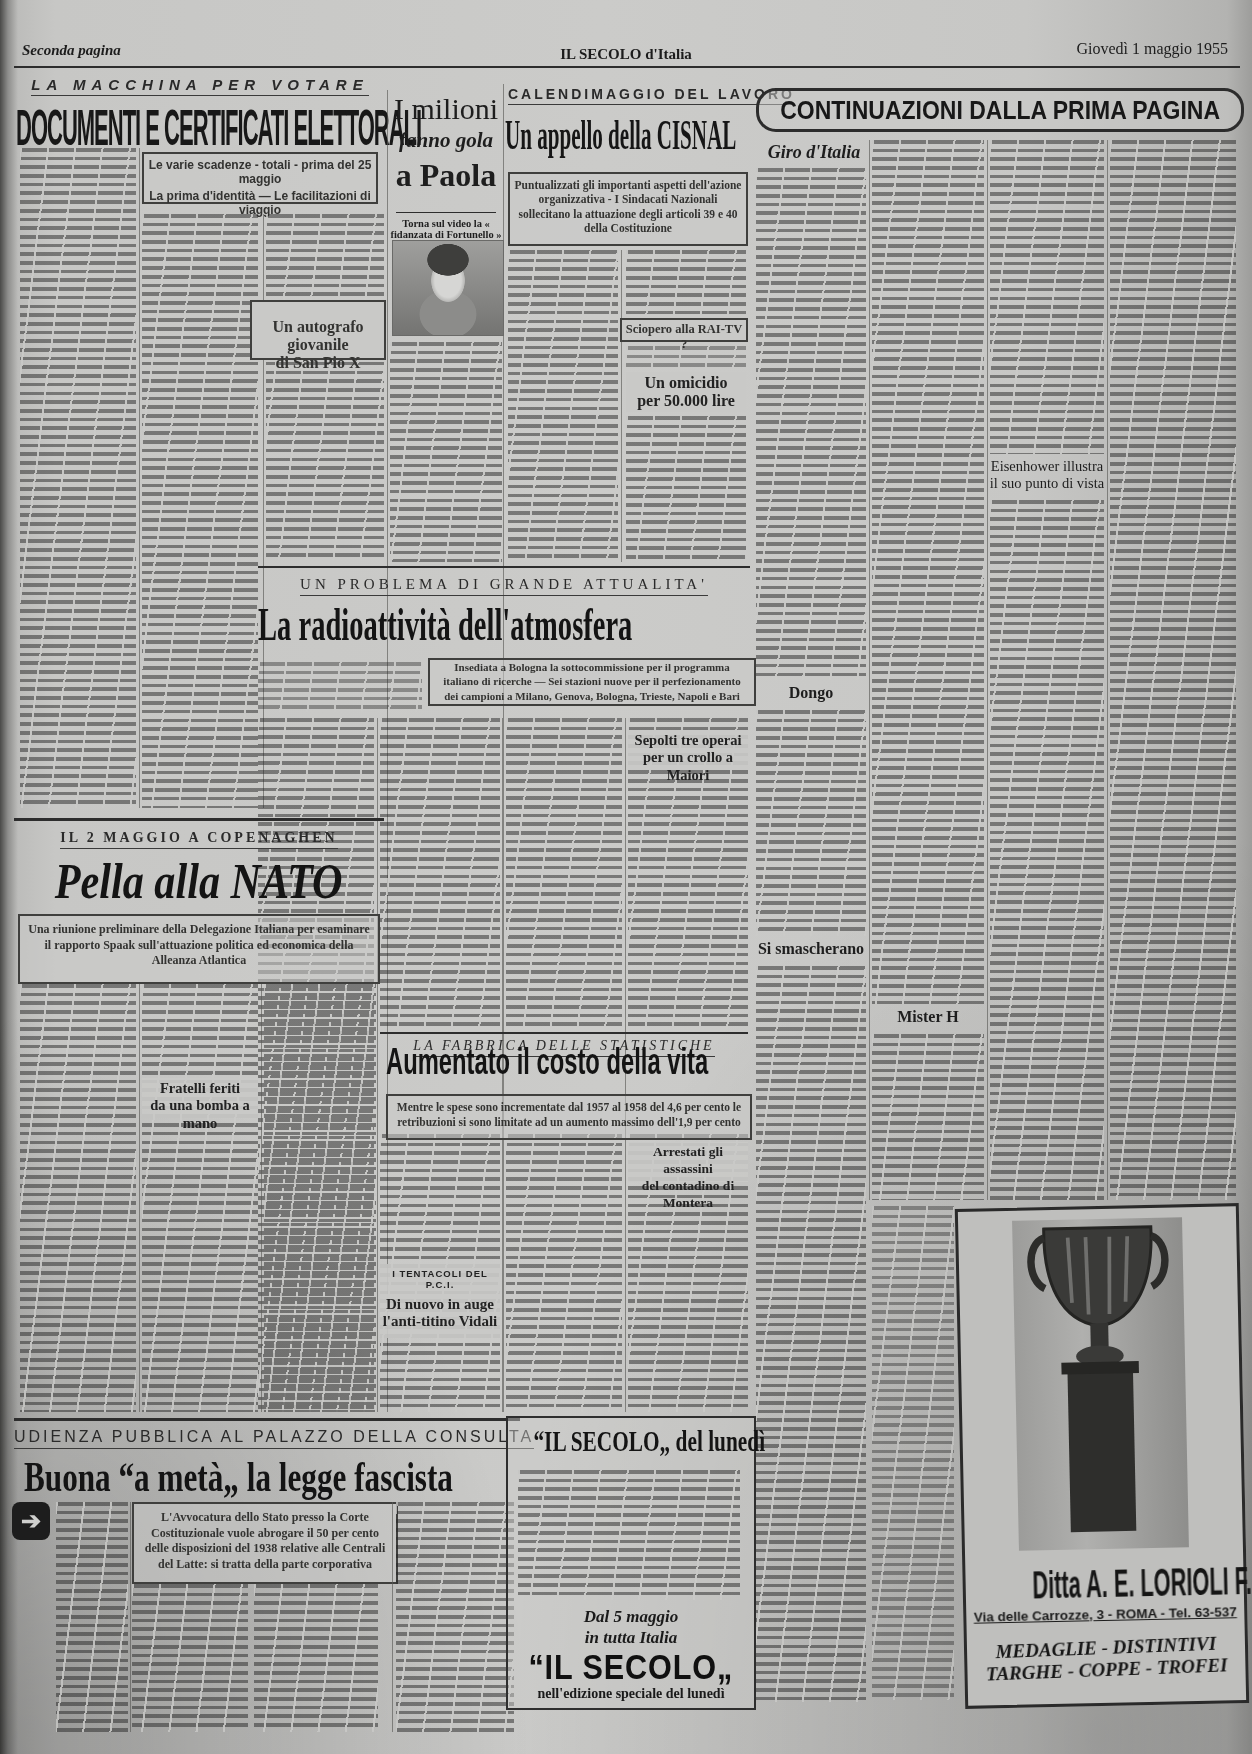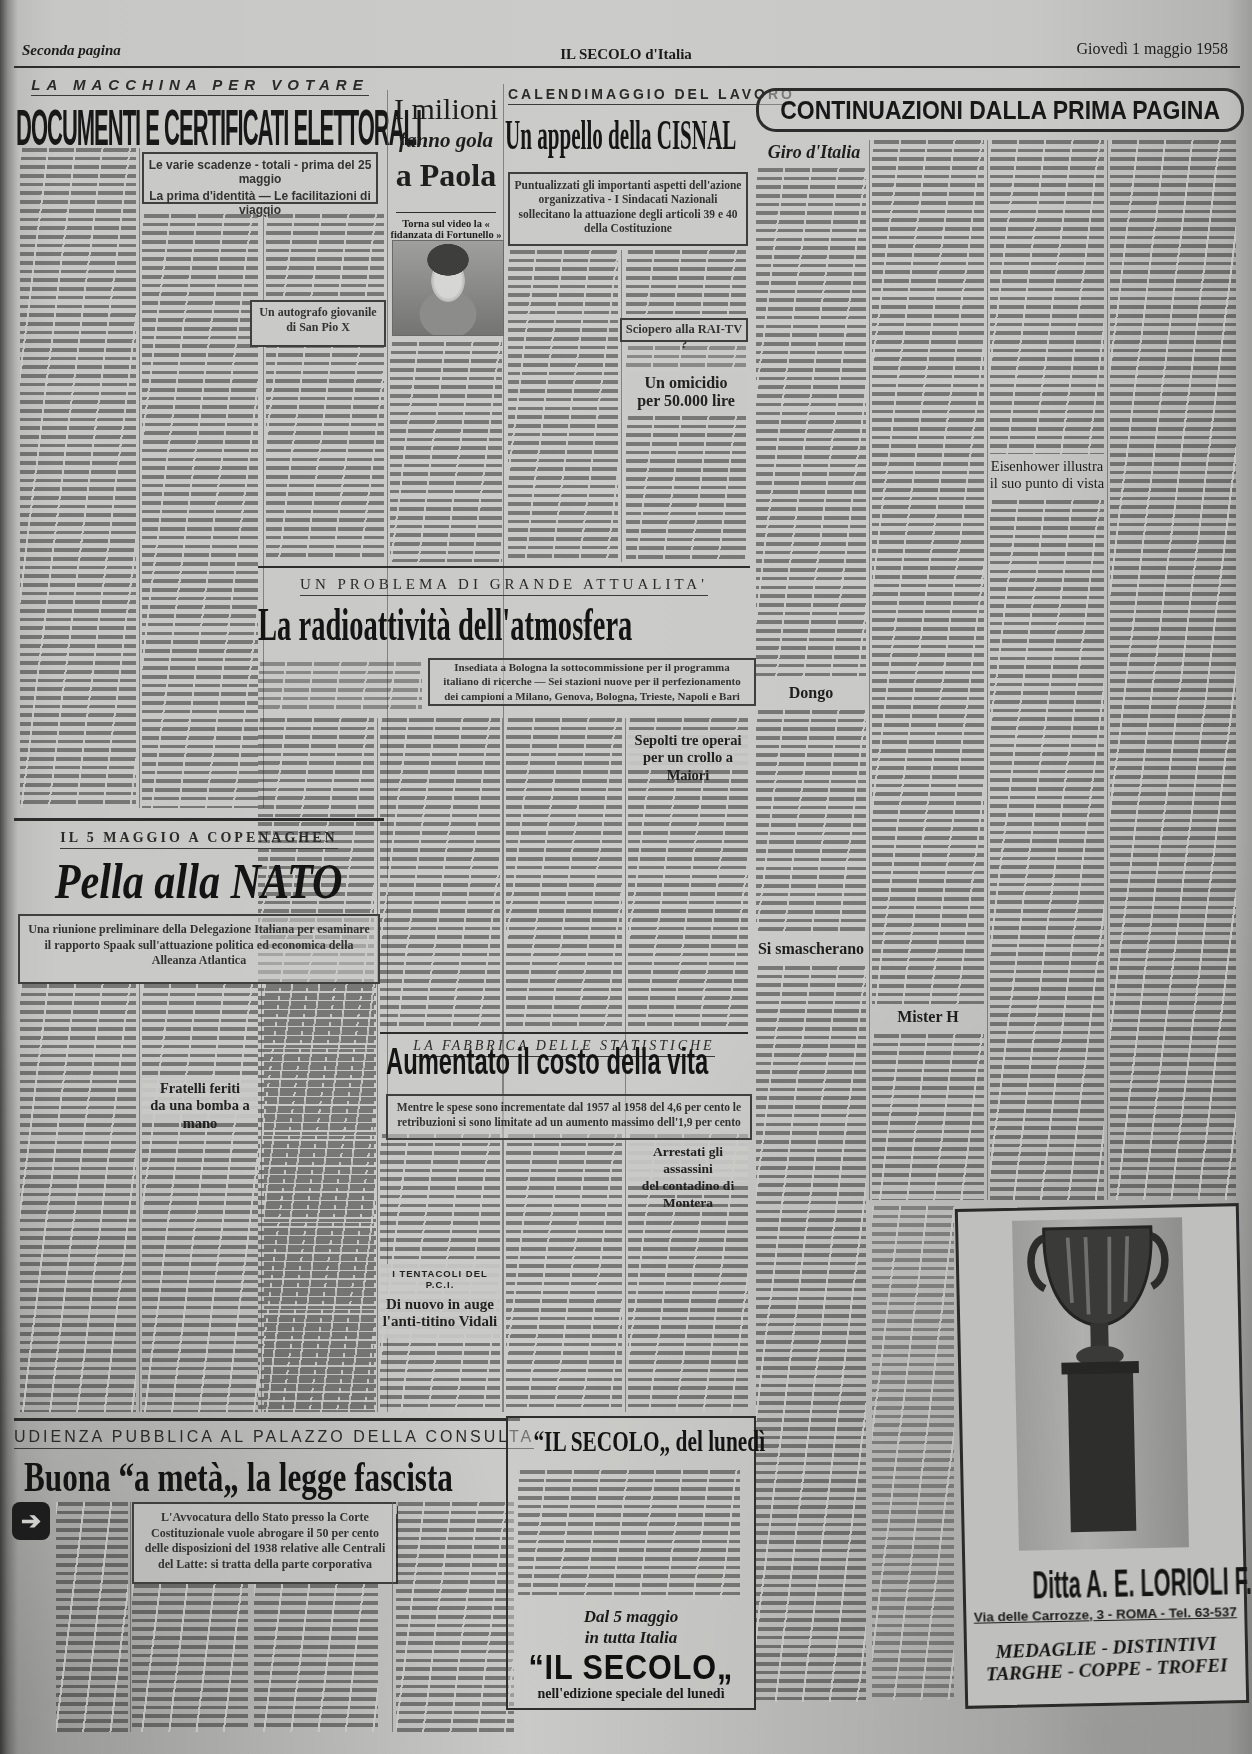--- a/index.html
+++ b/index.html
@@ -31,41 +31,41 @@
     background:rgba(201,201,199,.92);filter:blur(.15px);}
   .blur1{filter:blur(.3px);}
 </style>
 </head>
 <body>
 
 <div class="page">
 
   <div class="abs ink" style="left:22px;top:42px;font-size:15px;font-weight:bold;font-style:italic;filter:blur(.3px);">Seconda pagina</div>
   <div class="abs ink" style="left:0;top:46px;width:1252px;text-align:center;font-size:15px;font-weight:bold;filter:blur(.35px);">IL SECOLO d'Italia</div>
-  <div class="abs ink" style="right:24px;top:40px;font-size:16px;filter:blur(.3px);">Giovedì 1 maggio 1958</div>
+  <div class="abs ink" style="right:24px;top:40px;font-size:16px;filter:blur(.3px);">Giovedì 1 maggio 1955</div>
   <div class="hr" style="left:14px;top:66px;width:1226px;height:2px;"></div>
 
   <div class="kicker abs" style="left:30px;top:76px;width:340px;font-size:15px;font-style:italic;letter-spacing:6px;">
     <span class="u">LA MACCHINA PER VOTARE</span>
   </div>
   <div class="abs" style="left:16px;top:100px;width:372px;">
     <span class="sc blur1" style="font-family:'Liberation Sans',sans-serif;font-weight:bold;font-size:44px;letter-spacing:-2px;transform:scale(.50,1.12);transform-origin:left top;color:#181818;">DOCUMENTI E CERTIFICATI ELETTORALI</span>
   </div>
   <div class="deckbox" style="left:142px;top:152px;width:232px;height:44px;font-size:12px;font-family:'Liberation Sans',sans-serif;padding-top:4px;">
     <div>Le varie scadenze - totali - prima del 25 maggio</div>
     <div style="margin-top:3px;">La prima d'identità — Le facilitazioni di viaggio</div>
   </div>
 
   <div class="greek" style="left:20px;top:148px;width:116px;height:660px;"></div>
   <div class="greek" style="left:142px;top:214px;width:116px;height:594px;"></div>
   <div class="greek" style="left:266px;top:214px;width:118px;height:346px;"></div>
   <div class="vr" style="left:139px;top:148px;height:660px;"></div>
   <div class="vr" style="left:263px;top:214px;height:594px;"></div>
 
-  <div class="deckbox" style="left:250px;top:300px;width:132px;height:40px;font-size:12px;padding-top:3px;background:#c9c9c7;">
+  <div class="deckbox" style="left:250px;top:300px;width:132px;height:40px;font-size:16px;padding-top:16px;background:#c9c9c7;">
     <div>Un autografo giovanile</div>
     <div>di San Pio X</div>
   </div>
 
   <div class="vr" style="left:387px;top:90px;height:1322px;"></div>
   <div class="vr" style="left:503px;top:84px;height:1328px;"></div>
   <div class="abs blur1" style="left:390px;top:92px;width:112px;text-align:center;">
     <div style="font-size:30px;font-weight:normal;">I milioni</div>
     <div style="font-size:21px;font-weight:bold;font-style:italic;margin-top:2px;">fanno gola</div>
     <div style="font-size:32px;font-weight:bold;margin-top:4px;">a Paola</div>
@@ -157,21 +157,21 @@
   </div>
 
   <div class="subhead" style="left:380px;top:1264px;width:120px;height:70px;padding-top:4px;">
     <div style="font-family:'Liberation Sans',sans-serif;font-size:9.5px;letter-spacing:1px;font-weight:bold;">I TENTACOLI DEL P.C.I.</div>
     <div style="font-size:15px;margin-top:6px;">Di nuovo in auge</div>
     <div style="font-size:15px;">l'anti-titino Vidali</div>
   </div>
 
   <div class="hr" style="left:14px;top:818px;width:370px;height:3px;"></div>
   <div class="kicker abs" style="left:14px;top:830px;width:370px;font-size:14px;letter-spacing:3px;font-family:'Liberation Serif',serif;">
-    <span class="u">IL 5 MAGGIO A COPENAGHEN</span>
+    <span class="u">IL 2 MAGGIO A COPENAGHEN</span>
   </div>
   <div class="abs" style="left:14px;top:852px;width:370px;text-align:center;">
     <span class="sc blur1" style="font-weight:bold;font-style:italic;font-size:48px;transform:scale(.88,1.05);transform-origin:center top;color:#141414;">Pella alla NATO</span>
   </div>
   <div class="deckbox" style="left:18px;top:914px;width:342px;height:54px;font-size:12px;padding:6px 8px;line-height:1.3;">Una riunione preliminare della Delegazione Italiana per esaminare il rapporto Spaak sull'attuazione politica ed economica della Alleanza Atlantica</div>
 
   <div class="greek" style="left:20px;top:984px;width:116px;height:428px;"></div>
   <div class="vr" style="left:139px;top:984px;height:428px;"></div>
   <div class="greek" style="left:142px;top:984px;width:116px;height:428px;"></div>
   <div class="vr" style="left:261px;top:984px;height:428px;"></div>

